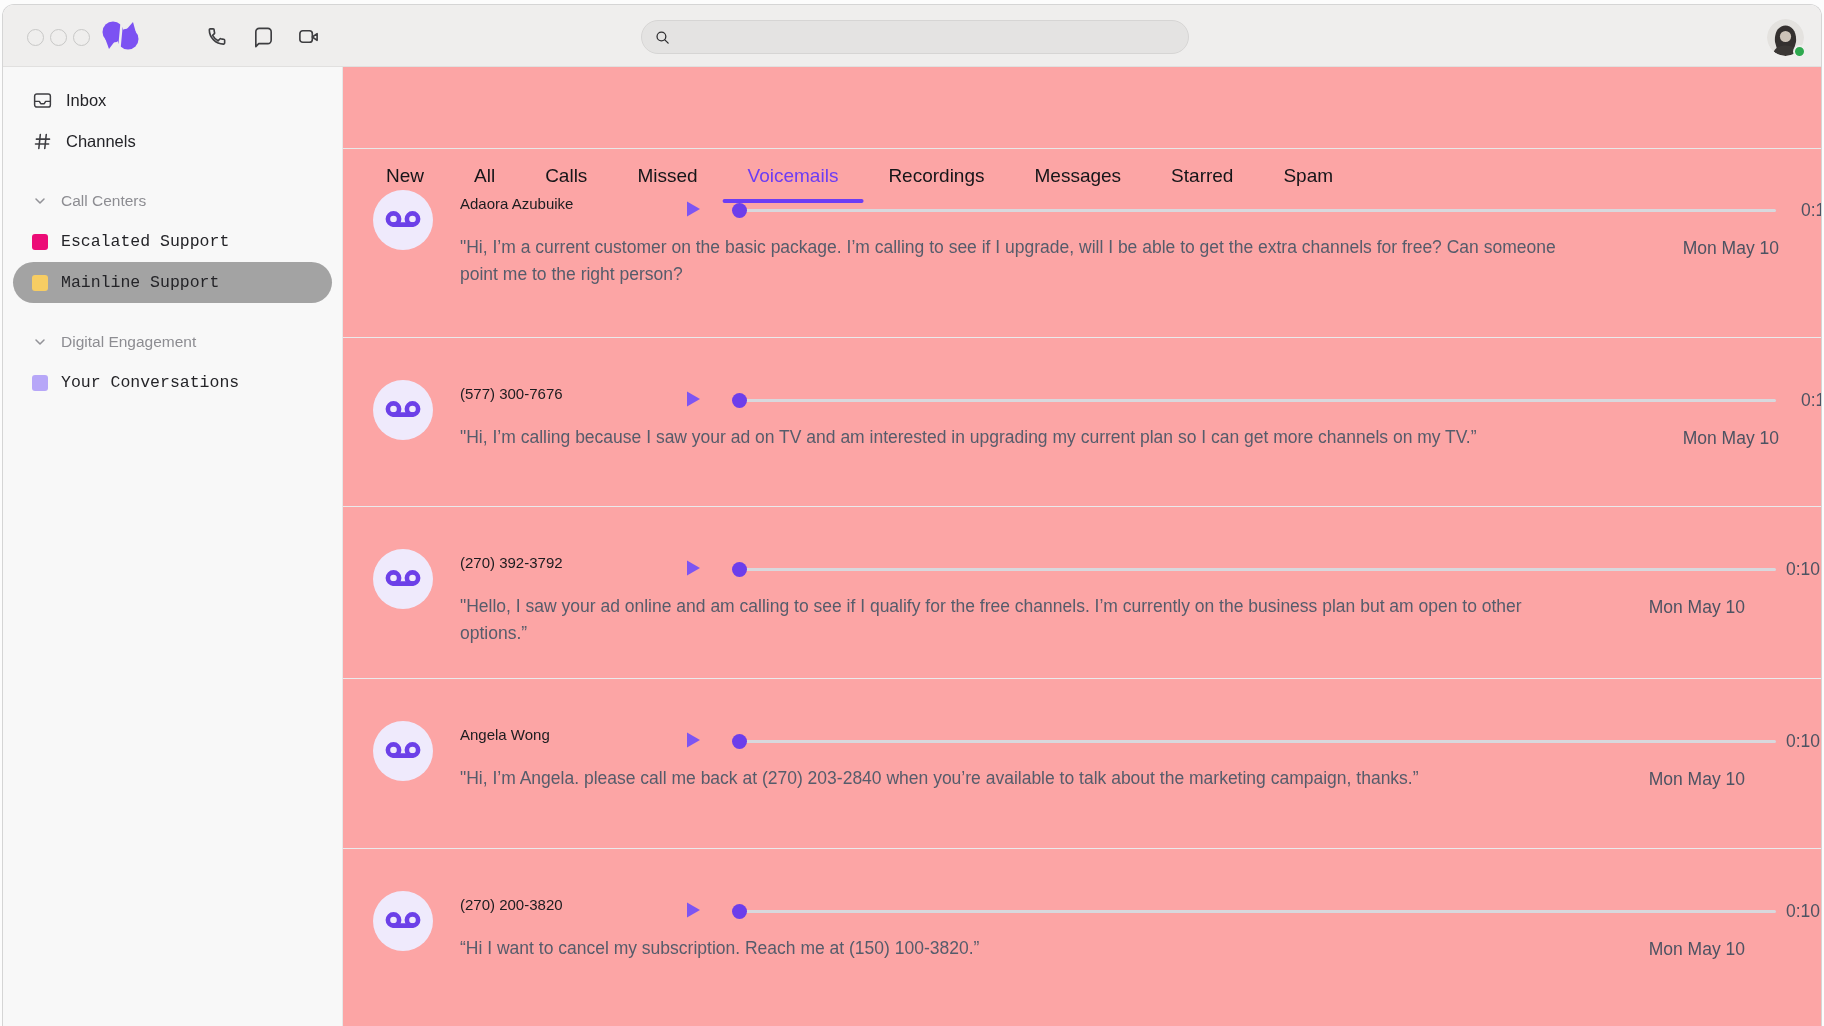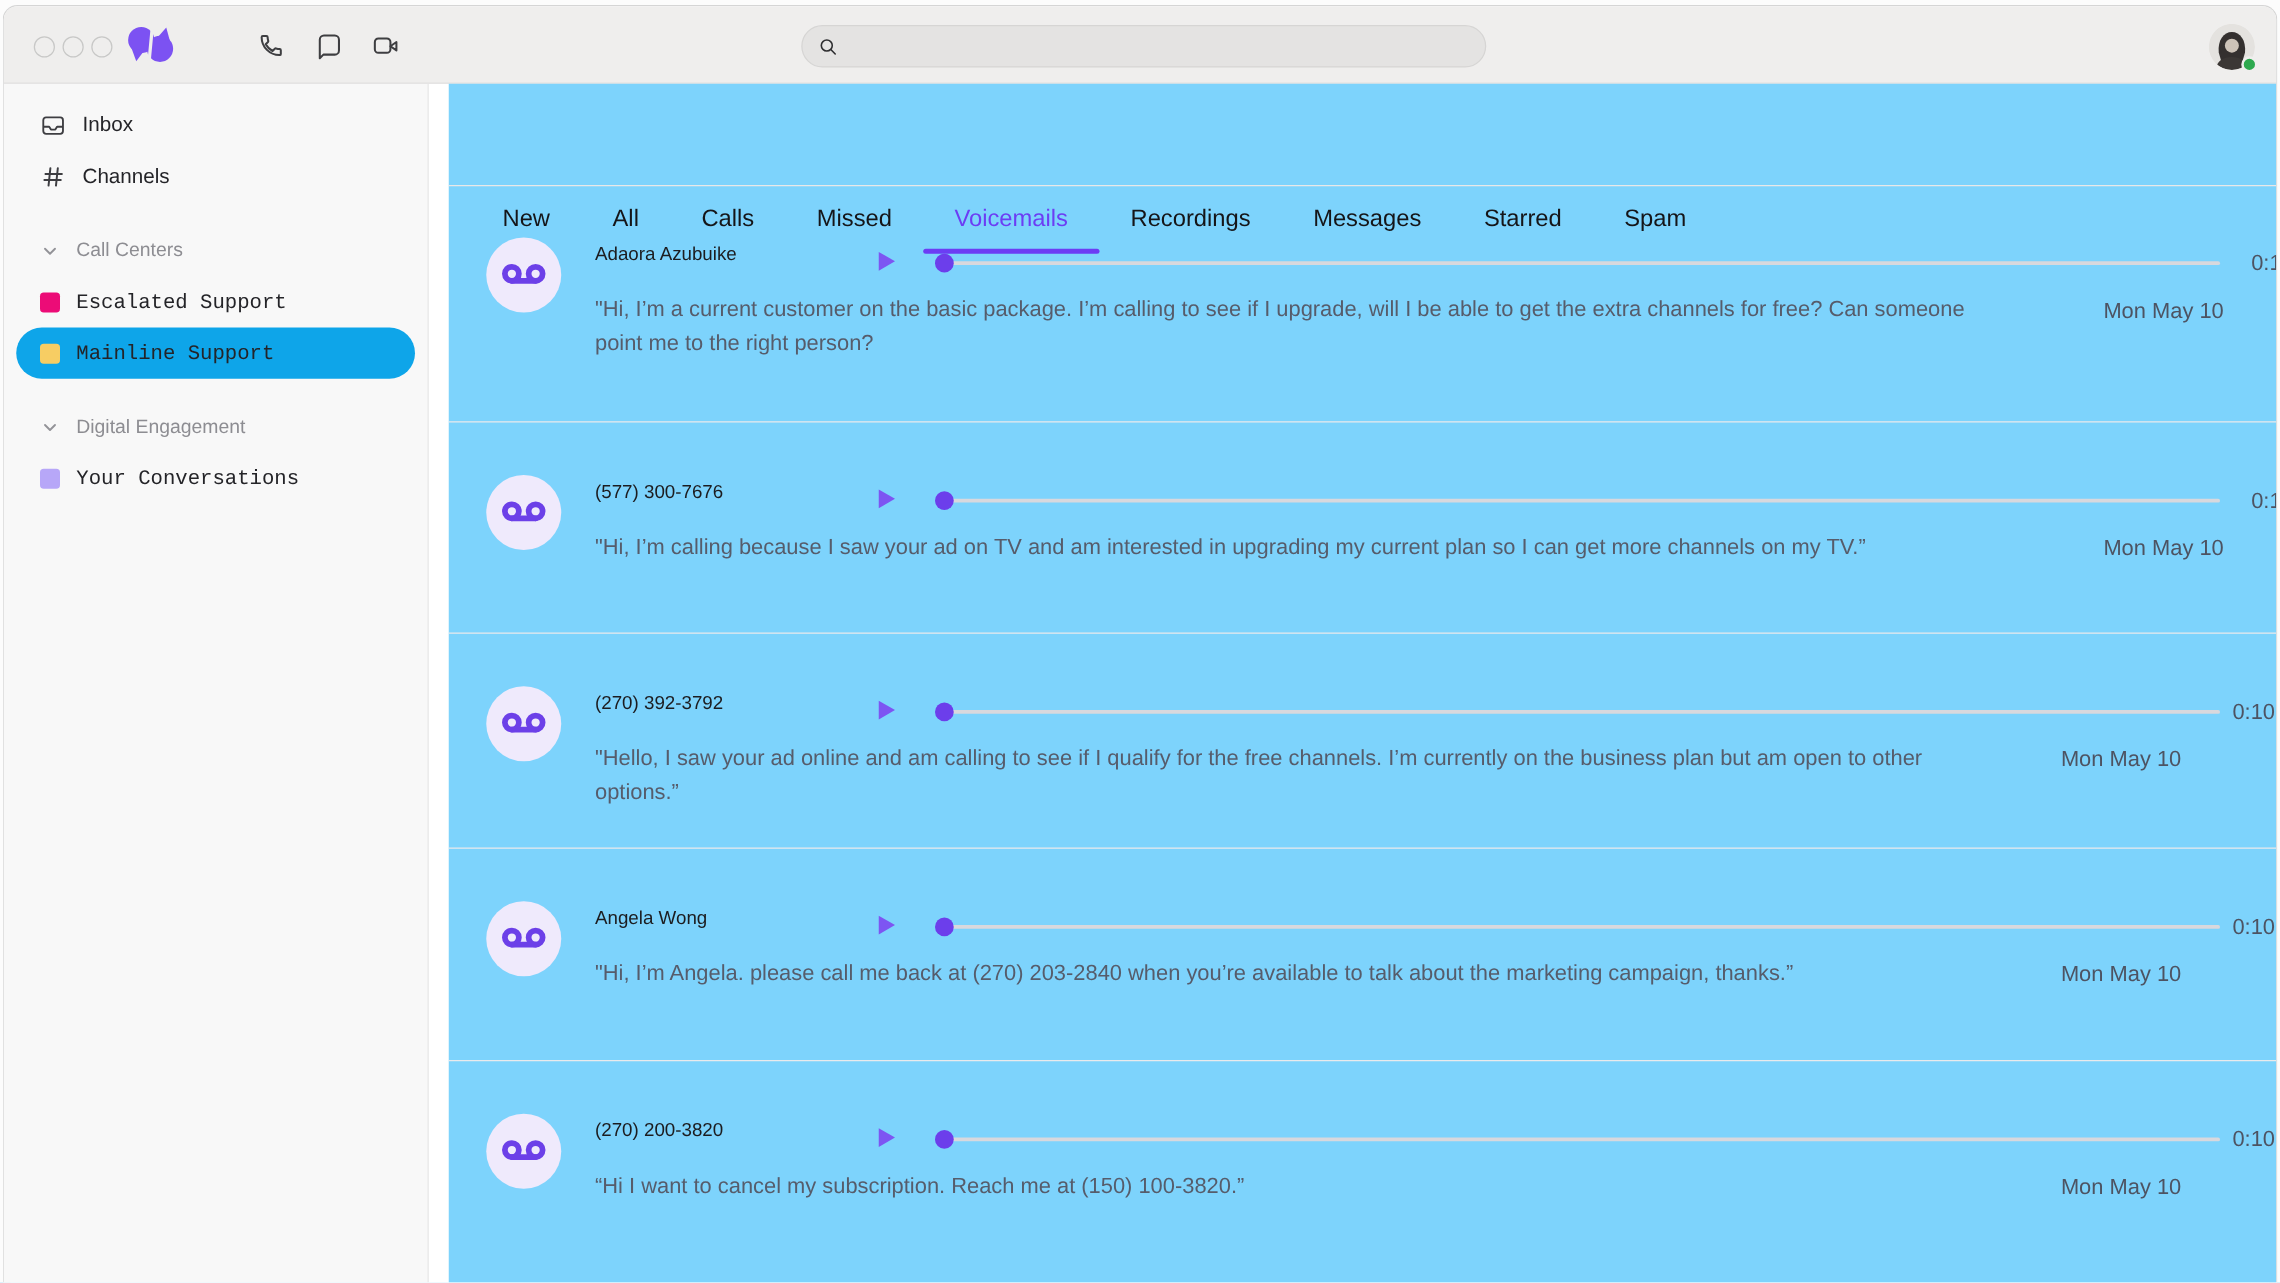--- a/index.html
+++ b/index.html
@@ -22,34 +22,34 @@
   .search { position:absolute; left:638px; top:15px; width:548px; height:34px;
     background:#E4E3E2; border:1px solid #D6D5D4; border-radius:17px;
     display:flex; align-items:center; padding-left:12px; gap:8px; }
   .search svg { width:17px; height:17px; color:#2E2E30; flex:none; }
   .search input { flex:1; border:none; background:transparent; outline:none; font-size:15px; color:#333; height:100%; }
   .avatar-wrap { position:absolute; left:1764px; top:14px; width:37px; height:37px; cursor:pointer; }
   .avatar-wrap svg { width:37px; height:37px; border-radius:50%; display:block; }
   .status-dot { position:absolute; right:-2px; bottom:-2px; width:13px; height:13px; border-radius:50%; border:2px solid #EFEEED; }
 
   
-  .app { display:flex; height:calc(100% - 62px);gap:16px; }
+  .app { display:flex; height:calc(100% - 62px); }
 
   
   .sidebar { width:340px; flex:none; background:#F8F8F8; border-right:1px solid #E7E7E7; padding-top:13px; }
   .nav-item { height:41px; display:flex; align-items:center; gap:13px; padding-left:29px; cursor:pointer; color:#242428; font-size:16.5px; }
   .nav-item svg { width:21px; height:21px; color:#3E3E42; flex:none; }
   .section-head { margin-top:19px; height:40px; display:flex; align-items:center; gap:13px; padding-left:29px; color:#8D8D92; font-size:15.5px; cursor:pointer; }
   .section-head svg { width:16px; height:16px; color:#939398; flex:none; }
   .channel-item { margin:0 10px; height:41px; border-radius:21px; display:flex; align-items:center; gap:13px; padding-left:19px; cursor:pointer; color:#242428; font-size:16.5px;font-family:Liberation Mono, monospace; }
-  .channel-item.selected { background:#0ea5e9; }
+  .channel-item.selected { background:#a3a3a3; }
   .swatch { width:16px; height:16px; border-radius:3px; flex:none; }
 
   
-  .main { flex:1; position:relative; background:#7dd3fc; overflow:hidden; }
+  .main { flex:1; position:relative; background:#fca5a5; overflow:hidden; }
 
   .tabbar { position:absolute; top:81px; left:0; right:0; height:54px; border-top:1px solid #E8E8E8;
     display:flex; align-items:center; padding-left:43px; gap:50px; z-index:2; }
   .tab { background:none; border:none; cursor:pointer; font-family:inherit; font-size:19px; font-weight:500; color:#151518; position:relative; line-height:22px; }
   .tab.active { color:var(--accent,#6C3DF4); }
   .tab.active::after { content:""; position:absolute; left:50%; transform:translateX(-50%);
     bottom:-16px; width:calc(100% + 50px); height:4px; border-radius:2px; background:var(--accent,#6C3DF4); }
 
   .list { position:absolute; top:81px; left:0; right:0; bottom:0; }
   .vm-row { position:relative; border-bottom:1px solid #EAEAEC; cursor:pointer; }

